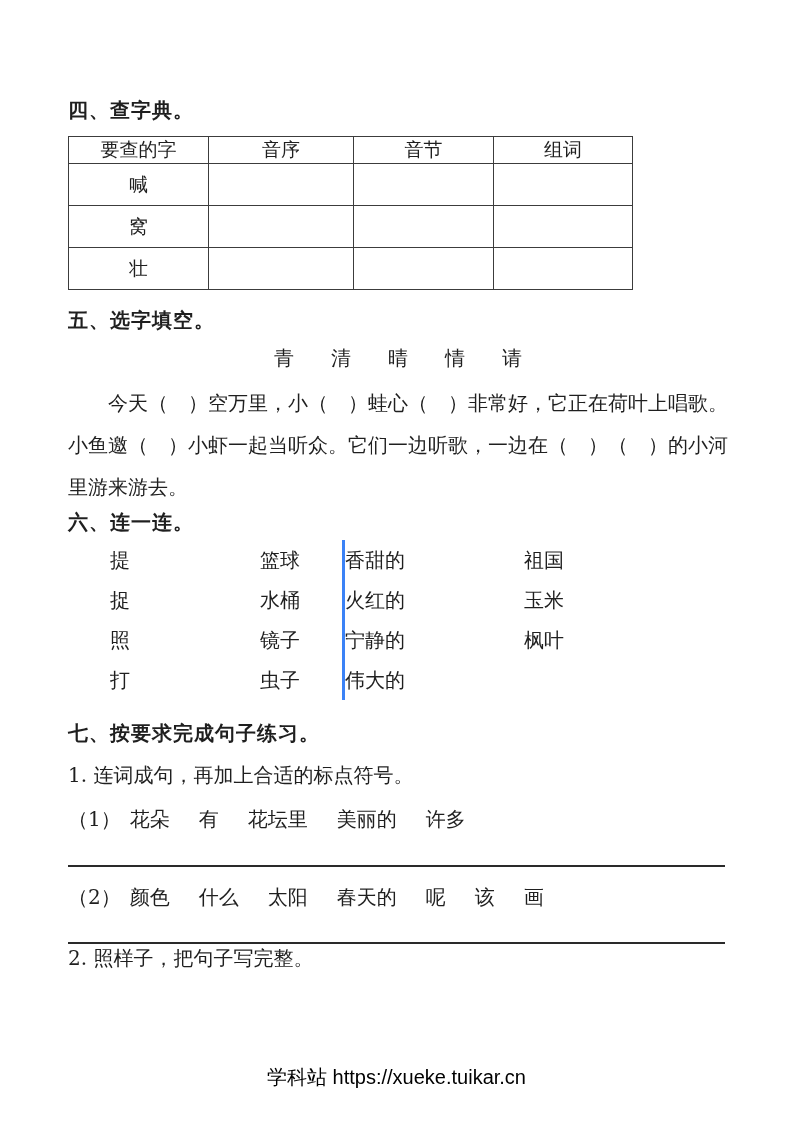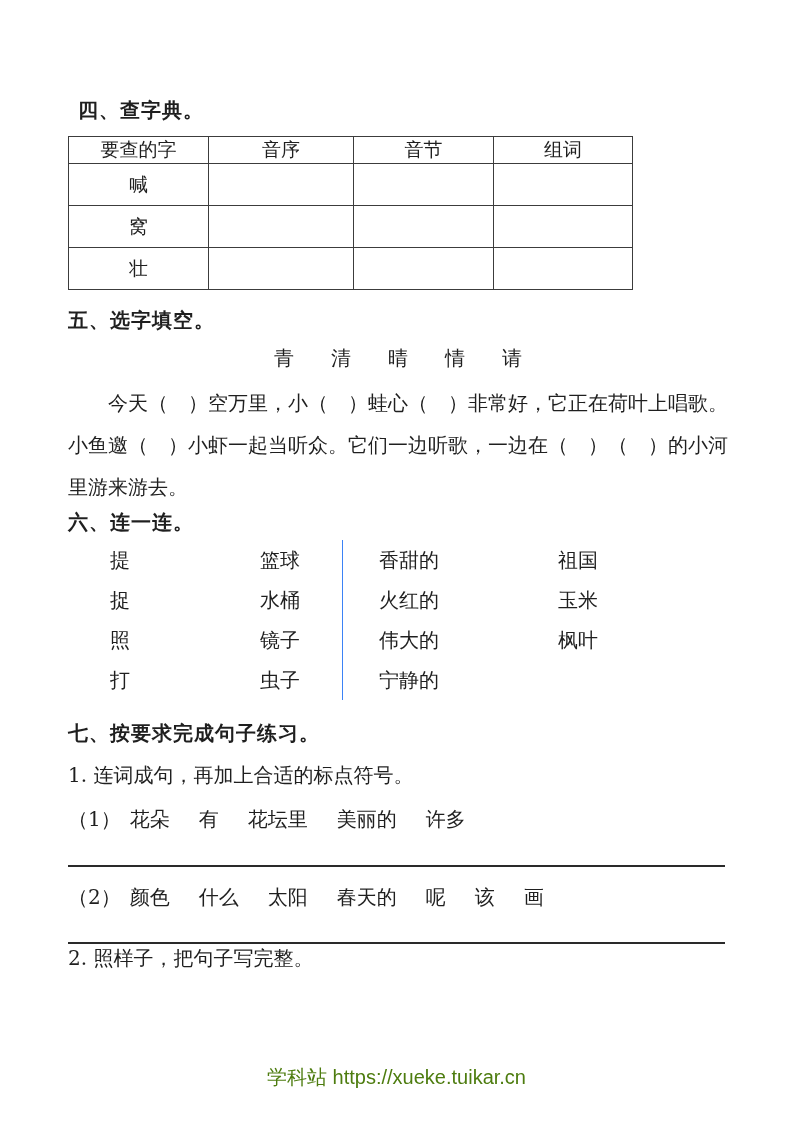--- a/index.html
+++ b/index.html
@@ -10,21 +10,21 @@
     font-family: "DejaVu Serif", serif;
     color: #1f1f1f;
   }
   .page { position: absolute; inset: 0; }
   .content { padding: 0 65px 0 68px; }
 
   .sec-heading {
     font-size: 20px; font-weight: 700; line-height: 28px;
     letter-spacing: 1px;
   }
-  .h4 { margin-top: 96px; margin-left: 10px; }
+  .h4 { margin-top: 96px; }
   .h5 { margin-top: 16px; }
   .h6 { }
   .h7 { margin-top: 19px; }
 
   
   table.dict {
     margin-top: 12px;
     border-collapse: collapse;
     width: 564px;
     table-layout: fixed;
@@ -49,21 +49,21 @@
     font-size: 20px; line-height: 42px;
     text-align: justify;
     text-indent: 2em;
     width: 660px;
   }
 
   
   .match { margin-top: 4px; display: flex; width: 660px; }
   .match-half { display: flex; }
   .match-left { width: 274px; }
-  .match-right { border-left: 1px solid #3b82f6; padding-left: 36px; flex: 1; }
+  .match-right { border-left: 3px solid #3b82f6; flex: 1; }
   .match-col { display: flex; flex-direction: column; }
   .match-col .cell {
     height: 40px; display: flex; align-items: center;
     font-size: 20px;
   }
   .col-verbs   { margin-left: 42px; width: 150px; }
   .col-objects { width: 82px; }
   .col-adjs    { width: 179px; }
   .col-nouns   { width: 90px; }
 
@@ -82,21 +82,21 @@
     border-bottom: 2px solid #2a2a2a;
   }
   .line1 { margin-top: 32px; }
   .line2 { margin-top: 31px; }
 
   
   .footer {
     position: absolute; top: 1064px; left: 0; right: 0;
     text-align: center;
     font-family: "Liberation Sans", sans-serif;
-    font-size: 20px; color: #4d7c0f;
+    font-size: 20px; color: #000000;
   }
 </style>
 </head>
 <body>
 
 <div class="page">
   <div class="content">
 
     <div class="sec-heading h4">四、查字典。</div>
     <table class="dict">
@@ -159,22 +159,22 @@
           <div class="cell">篮球</div>
           <div class="cell">水桶</div>
           <div class="cell">镜子</div>
           <div class="cell">虫子</div>
         </div>
       </div>
       <div class="match-half match-right">
         <div class="match-col col-adjs">
           <div class="cell">香甜的</div>
           <div class="cell">火红的</div>
+          <div class="cell">宁静的</div>
           <div class="cell">伟大的</div>
-          <div class="cell">宁静的</div>
         </div>
         <div class="match-col col-nouns">
           <div class="cell">祖国</div>
           <div class="cell">玉米</div>
           <div class="cell">枫叶</div>
         </div>
       </div>
     </div>
 
     <div class="sec-heading h7">七、按要求完成句子练习。</div>

